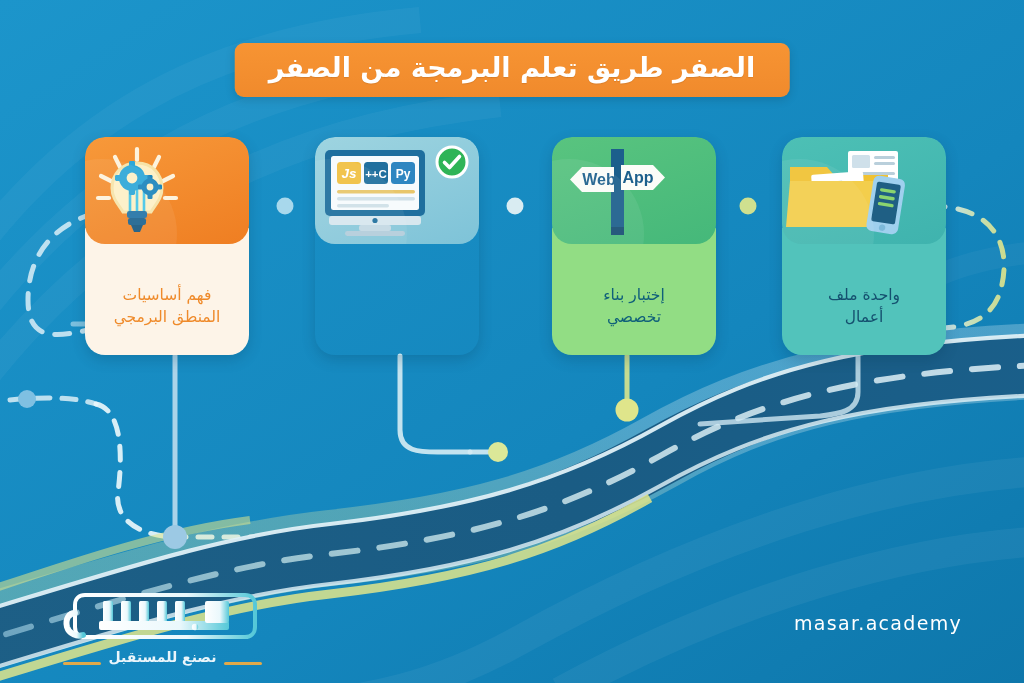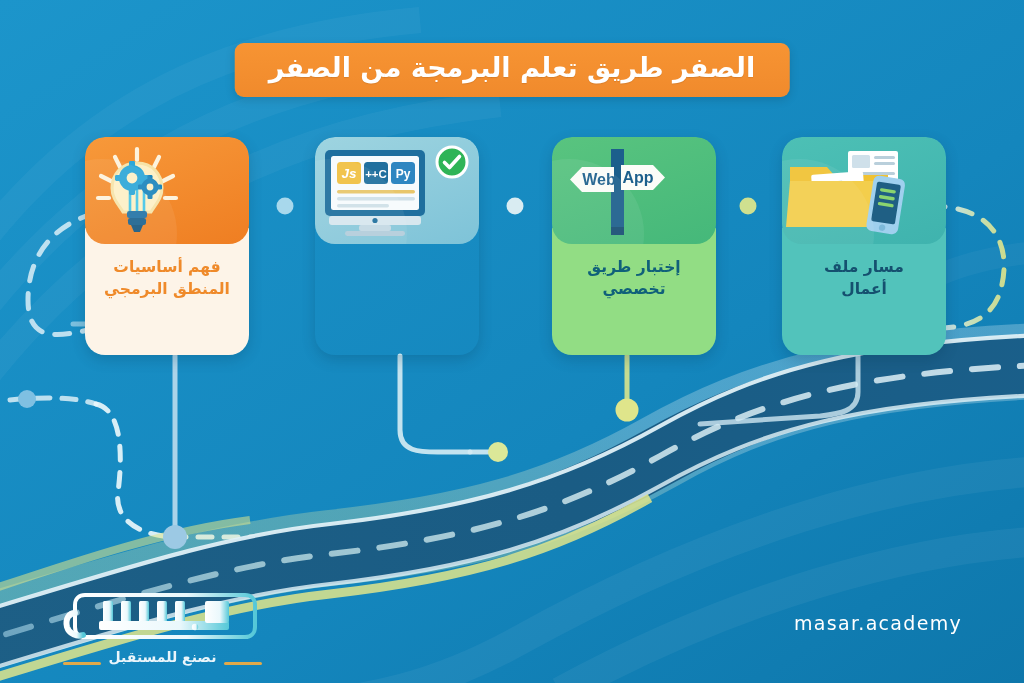--- a/index.html
+++ b/index.html
@@ -79,22 +79,23 @@
   }
   .card .label-area{
     flex:1;
     padding:16px 12px 20px 12px;
     display:flex; align-items:flex-start; justify-content:center;
     margin-top:-16px;
     padding-top:28px;
     position:relative; z-index:1;
   }
   .card .label-area p{
-    font-size:15.5px; font-weight:bold; line-height:1.45;
+    font-size:15.5px; font-weight:normal; line-height:1.45;
     text-align:center;
+    margin-top:28px;
   }
 
   
   #card-1{ right:775px; height:218px; }
   #card-1 .icon-area{ background:linear-gradient(160deg,#f7993a 0%,#ef7e22 100%); }
   #card-1 .label-area{ background:#fdf4e8; }
   #card-1 .label-area p{ color:#ef8a2a; }
 
   
   #card-2{ right:545px; height:218px; }
@@ -359,21 +360,21 @@
           <path d="M62,22 L62,47 L30,47 L18,34.5 L30,22 Z" fill="#fbfcf8"></path>
           <text x="47" y="40" font-size="16" font-weight="bold" fill="#1c5f8c" text-anchor="middle" font-family="Liberation Sans, sans-serif">Web</text>
 
           <path d="M69,20 L69,45 L101,45 L113,32.5 L101,20 Z" fill="#fbfcf8"></path>
           <text x="86" y="38" font-size="16" font-weight="bold" fill="#1c5f8c" text-anchor="middle" font-family="Liberation Sans, sans-serif">App</text>
           <rect x="59" y="82" width="13" height="8" fill="#174e74"></rect>
         </svg>
       </div>
       <div class="label-area">
         <p>
-          <span>إختبار طريق</span><br>
+          <span>إختبار بناء</span><br>
           <span>تخصصي</span>
         </p>
       </div>
     </div>
 
     <div class="card" id="card-4">
       <div class="icon-area">
         <svg width="124" height="92" viewBox="0 0 124 92">
 
           <rect x="66" y="6" width="50" height="40" rx="2" fill="#ffffff"></rect>
@@ -403,21 +404,21 @@
               <rect x="96" y="44" width="16" height="3.4" rx="1.7"></rect>
               <rect x="96" y="51" width="16" height="3.4" rx="1.7"></rect>
               <rect x="96" y="58" width="16" height="3.4" rx="1.7"></rect>
             </g>
             <circle cx="104" cy="83" r="3.2" fill="#7cb9da"></circle>
           </g>
         </svg>
       </div>
       <div class="label-area">
         <p>
-          <span>مسار ملف</span><br>
+          <span>واحدة ملف</span><br>
           <span>أعمال</span>
         </p>
       </div>
     </div>
   </div>
 
   <div class="logo-block">
     <div class="logo-mark">
       <svg width="215" height="62" viewBox="0 0 215 62">
         <defs>

